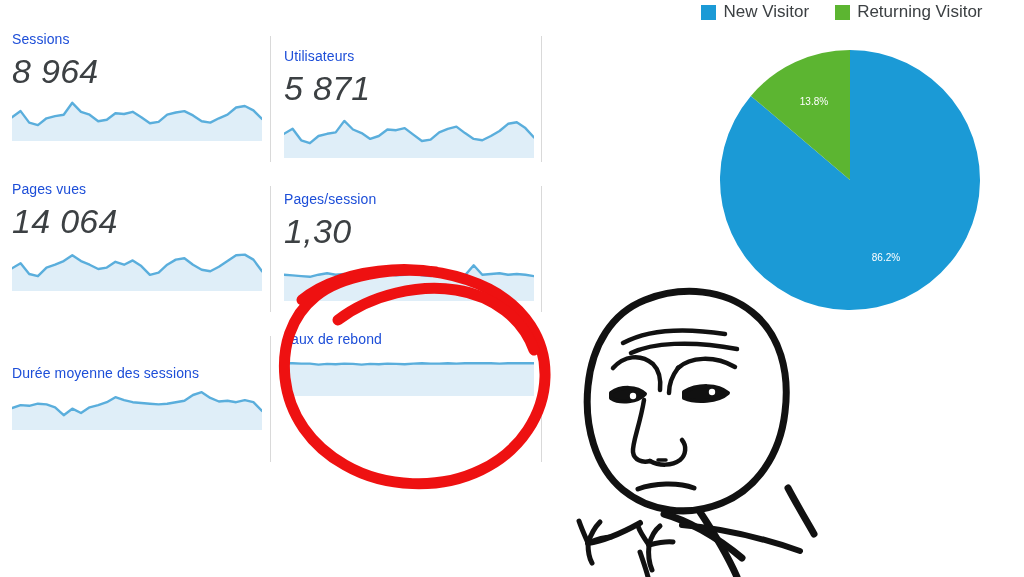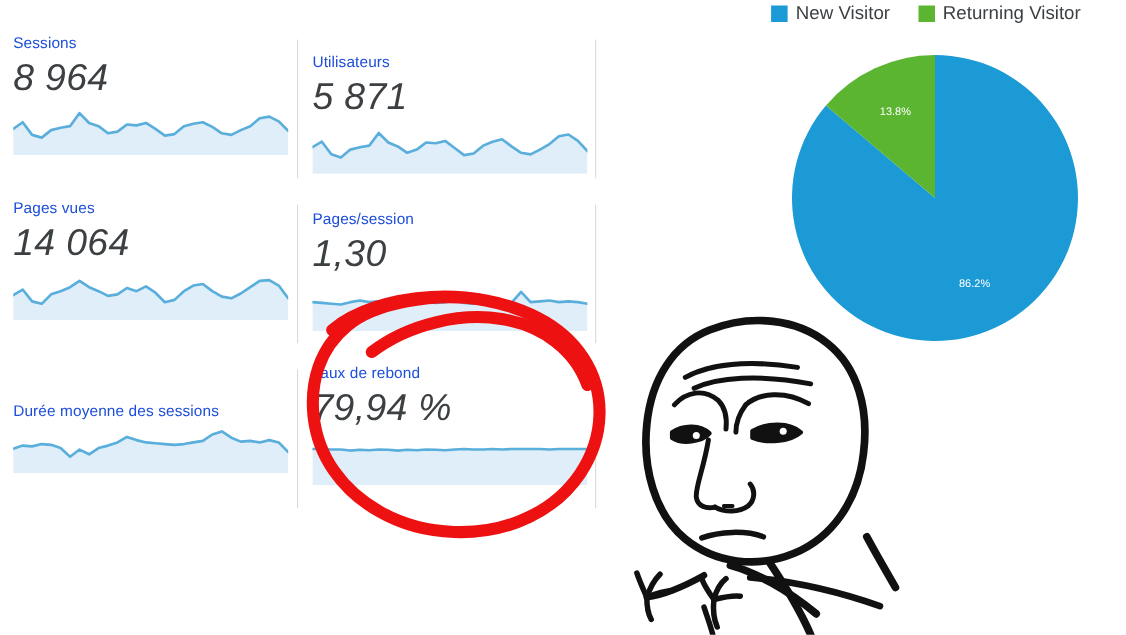--- a/index.html
+++ b/index.html
@@ -87,21 +87,20 @@
     <div class="metric" style="left:12px;top:318px;margin-top:34px;">
       <div class="m-label">Durée moyenne des sessions</div>
       <svg class="m-spark" viewBox="0 0 250 44" preserveAspectRatio="none">
           <path d="M0.0 22.0 L8.6 19.1 L17.2 19.8 L25.9 17.7 L34.5 18.4 L43.1 21.3 L51.7 29.2 L60.3 22.7 L69.0 27.0 L77.6 21.3 L86.2 19.1 L94.8 16.2 L103.4 11.2 L112.1 14.1 L120.7 16.2 L129.3 17.0 L137.9 17.7 L146.6 18.4 L155.2 17.7 L163.8 16.2 L172.4 14.8 L181.0 9.0 L189.7 6.2 L198.3 11.9 L206.9 15.5 L215.5 14.8 L224.1 16.2 L232.8 14.1 L241.4 16.2 L250.0 24.9 L250 44 L0 44 Z" fill="#dfeef8" stroke="none"></path>
           <path d="M0.0 22.0 L8.6 19.1 L17.2 19.8 L25.9 17.7 L34.5 18.4 L43.1 21.3 L51.7 29.2 L60.3 22.7 L69.0 27.0 L77.6 21.3 L86.2 19.1 L94.8 16.2 L103.4 11.2 L112.1 14.1 L120.7 16.2 L129.3 17.0 L137.9 17.7 L146.6 18.4 L155.2 17.7 L163.8 16.2 L172.4 14.8 L181.0 9.0 L189.7 6.2 L198.3 11.9 L206.9 15.5 L215.5 14.8 L224.1 16.2 L232.8 14.1 L241.4 16.2 L250.0 24.9" fill="none" stroke="#5aaedc" stroke-width="2.4" stroke-linejoin="round" stroke-linecap="round"></path>
         </svg>
     </div>
 
     <div class="metric" style="left:284px;top:318px;">
       <div class="m-label">Taux de rebond</div>
-      <div class="m-value">79,94 %</div>
       <svg class="m-spark" viewBox="0 0 250 44" preserveAspectRatio="none">
           <path d="M0.0 11.2 L8.6 11.2 L17.2 11.6 L25.9 11.6 L34.5 12.6 L43.1 11.9 L51.7 12.3 L60.3 11.6 L69.0 11.9 L77.6 12.6 L86.2 11.9 L94.8 12.3 L103.4 11.6 L112.1 11.9 L120.7 12.3 L129.3 11.6 L137.9 11.2 L146.6 11.6 L155.2 11.6 L163.8 11.2 L172.4 11.6 L181.0 11.2 L189.7 11.2 L198.3 11.2 L206.9 11.2 L215.5 11.6 L224.1 11.2 L232.8 11.2 L241.4 11.2 L250.0 11.2 L250 44 L0 44 Z" fill="#dfeef8" stroke="none"></path>
           <path d="M0.0 11.2 L8.6 11.2 L17.2 11.6 L25.9 11.6 L34.5 12.6 L43.1 11.9 L51.7 12.3 L60.3 11.6 L69.0 11.9 L77.6 12.6 L86.2 11.9 L94.8 12.3 L103.4 11.6 L112.1 11.9 L120.7 12.3 L129.3 11.6 L137.9 11.2 L146.6 11.6 L155.2 11.6 L163.8 11.2 L172.4 11.6 L181.0 11.2 L189.7 11.2 L198.3 11.2 L206.9 11.2 L215.5 11.6 L224.1 11.2 L232.8 11.2 L241.4 11.2 L250.0 11.2" fill="none" stroke="#5aaedc" stroke-width="2.4" stroke-linejoin="round" stroke-linecap="round"></path>
         </svg>
     </div>
 
     <div class="vdiv" style="left:270px;top:24px;height:126px;"></div>
     <div class="vdiv" style="left:270px;top:174px;height:126px;"></div>
     <div class="vdiv" style="left:270px;top:324px;height:126px;"></div>
     <div class="vdiv" style="left:541px;top:24px;height:126px;"></div>

